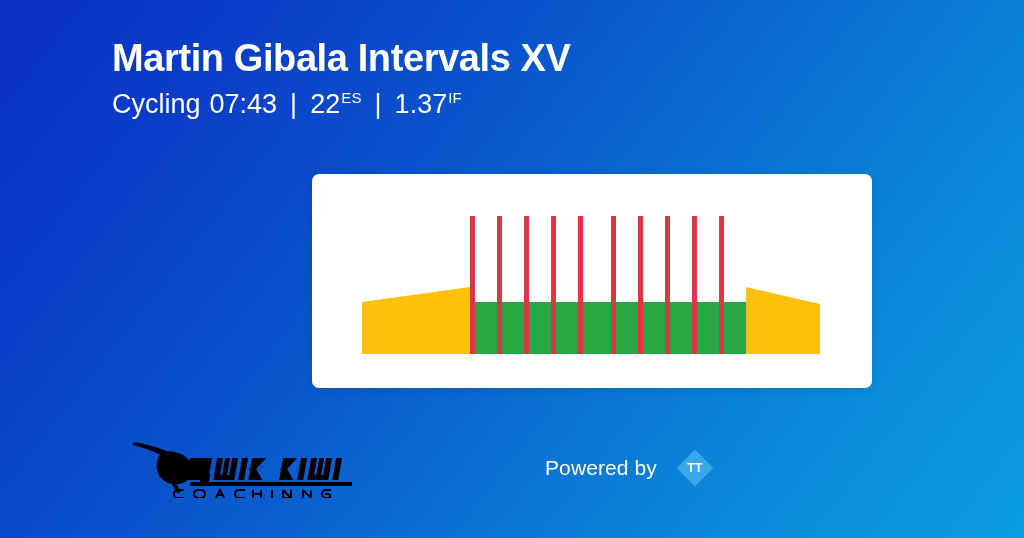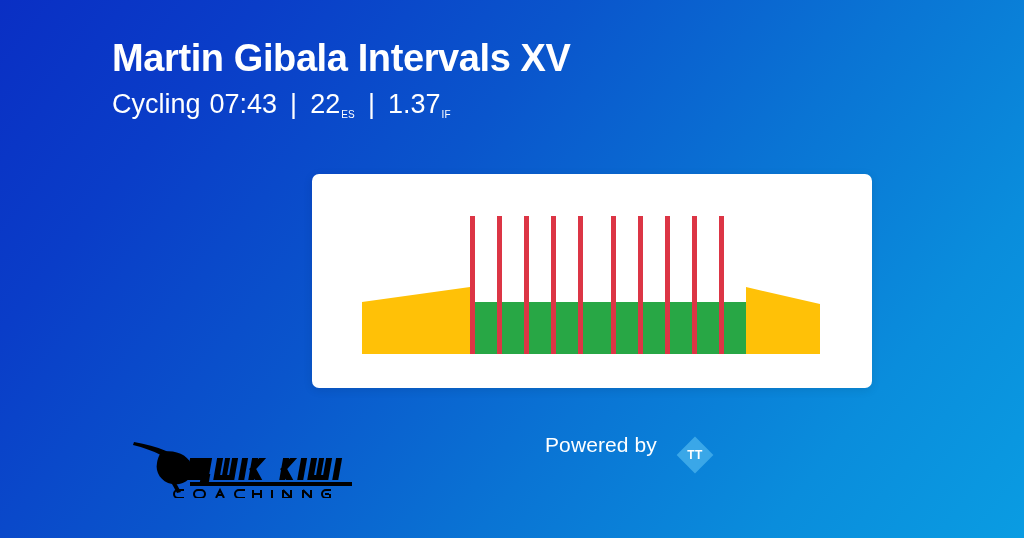--- a/index.html
+++ b/index.html
@@ -46,30 +46,30 @@
     white-space: nowrap;
   }
   .workout-meta {
     margin: 8px 0 0 0;
     color: #ffffff;
     font-size: 27px;
     font-weight: normal;
     line-height: 1.2;
     white-space: nowrap;
     display: flex;
-    align-items: flex-end;
+    align-items: flex-start;
   }
   .meta-sep {
     display: inline-block;
     margin: 0 13px;
     color: #ffffff;
     font-weight: 300;
   }
   .meta-unit {
-    font-size: 10px;
+    font-size: 15px;
     font-weight: normal;
     letter-spacing: 0.2px;
     margin-left: 1px;
     position: relative;
     top: 1px;
   }
 
   
   .chart-card {
     position: absolute;
@@ -108,24 +108,24 @@
     left: 132px;
     top: 8px;
     width: 272px;
     height: 62px;
   }
   .qwik-logo svg { display: block; width: 100%; height: 100%; }
 
   .powered-block {
     position: absolute;
     left: 545px;
-    top: 5px;
+    top: 18px;
     height: 44px;
     display: flex;
-    align-items: flex-start;
+    align-items: center;
   }
   .powered-by {
     color: #ffffff;
     font-size: 21px;
     font-weight: normal;
     white-space: nowrap;
     letter-spacing: 0.1px;
   }
   .tt-mark {
     width: 44px;

